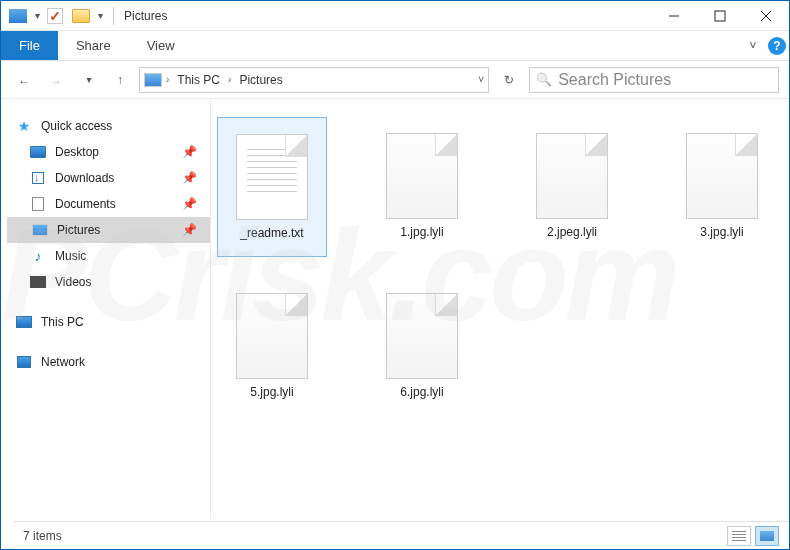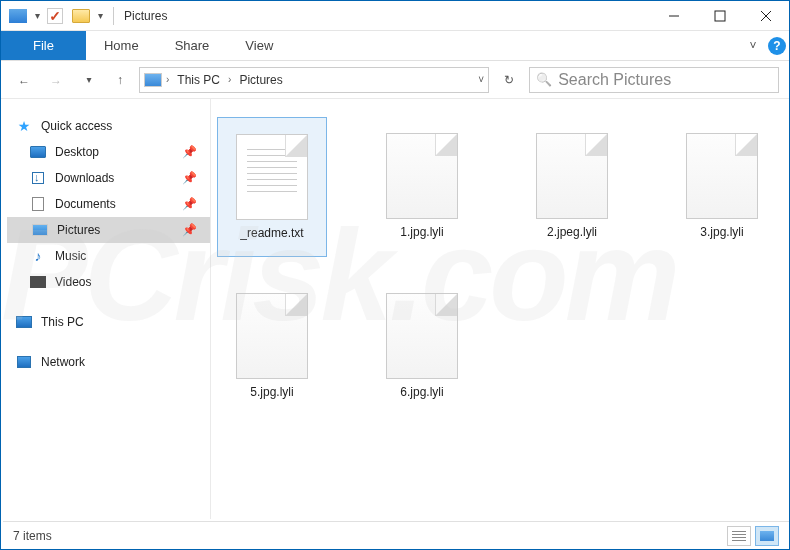--- a/index.html
+++ b/index.html
@@ -14,21 +14,21 @@
 .qat-check { color: #d24726; font-weight: bold; font-size: 14px; border:1px solid #ccc; width:16px; height:16px; display:flex; align-items:center; justify-content:center;}
 .titlebar .sep { width: 1px; height: 18px; background: #ccc; margin: 0 4px; }
 .titlebar .title-text { margin-left: 6px; color: #333; }
 .titlebar .winbtns { margin-left: auto; display: flex; }
 .winbtn { width: 46px; height: 30px; display: flex; align-items: center; justify-content: center; color: #333; }
 .winbtn svg { stroke: #222; stroke-width: 1; fill: none; }
 .chev { font-size: 10px; color: #555; margin-left:2px;}
 
 
 .ribbon { height: 30px; display: flex; align-items: stretch; border-bottom: 1px solid #e0e0e0; }
-.ribbon .file-tab { background: #1979ca; color: #fff; padding: 0 32px; display: flex; align-items: center; font-size: 13px; }
+.ribbon .file-tab { background: #1979ca; color: #fff; padding: 0 18px; display: flex; align-items: center; font-size: 13px; }
 .ribbon .tab { padding: 0 18px; display: flex; align-items: center; color: #444; font-size: 13px; }
 .ribbon .spacer { flex: 1; }
 .ribbon .ribbon-expand { width: 24px; display: flex; align-items: center; justify-content: center; color: #555; }
 .ribbon .help { width: 24px; display: flex; align-items: center; justify-content: center; }
 .help-circle { width: 18px; height: 18px; border-radius: 50%; background: #1e90e8; color:#fff; display:flex; align-items:center; justify-content:center; font-weight:bold; font-size:12px;}
 
 
 .navrow { height: 38px; display: flex; align-items: center; padding: 4px 10px; gap: 6px; border-bottom: 1px solid #e9e9e9; }
 .nav-arrow { width: 26px; height: 26px; display:flex; align-items:center; justify-content:center; color:#555; }
 .nav-arrow.disabled { color: #bbb; }
@@ -69,21 +69,21 @@
 .file { width: 110px; display: flex; flex-direction: column; align-items: center; gap: 6px; padding:16px;}
 .file.selected { border: 1px solid #7bb6e8; background: #e8f2fb; }
 .file .thumb { width: 72px; height: 86px; background:#fff; border:1px solid #ccc; position:relative; }
 .file .thumb.generic { background: linear-gradient(#fdfdfd,#f3f3f3); }
 .file .thumb .fold { position:absolute; top:0; right:0; width:22px; height:22px; background:linear-gradient(135deg,#fff 48%, #ddd 52%); border-left:1px solid #ddd; border-bottom:1px solid #ddd;}
 .file .thumb.text:before{ content:""; position:absolute; left:10px; right:10px; top:14px; height:48px;
    background: repeating-linear-gradient(#ccc 0, #ccc 1px, transparent 1px, transparent 6px);}
 .file .fname { text-align:center; color:#222; font-size:12px; word-break: break-all; max-width:110px;}
 
 
-.statusbar { position:absolute; bottom:0; left:2px; right:0; height:28px; border-top:1px solid #e0e0e0; display:flex; align-items:center; padding:0 10px; color:#444; background:#fff;}
+.statusbar { position:absolute; bottom:0; left:12px; right:0; height:28px; border-top:1px solid #e0e0e0; display:flex; align-items:center; padding:0 10px; color:#444; background:#fff;}
 .statusbar .sb-spacer { flex:1; }
 .view-btn { width:24px; height:20px; border:1px solid #ccc; margin-left:4px; display:flex; align-items:center; justify-content:center; }
 .view-btn.active { background:#cfe6f7; border-color:#7bb6e8;}
 .details-lines { width:14px; height:10px; background: repeating-linear-gradient(#888 0,#888 1px, transparent 1px, transparent 3px);}
 .thumb-glyph { width:14px; height:10px; background: linear-gradient(#6db2ee,#3a89d8);}
 
 
 .wm { position:absolute; inset:0; pointer-events:none; display:flex; align-items:center; justify-content:flex-start; }
 .wm span { font-size:130px; font-weight:700; color:rgba(200,200,200,0.17); letter-spacing:-4px; font-style:italic; white-space:nowrap;}
 </style>
@@ -121,21 +121,20 @@
         <svg width="12" height="12">
           <line x1="1" y1="1" x2="11" y2="11"></line>
           <line x1="11" y1="1" x2="1" y2="11"></line>
         </svg>
       </div>
   </div>
 </div>
 
 <div class="ribbon">
   <div class="file-tab">File</div>
-  <div class="tab">Home</div>
   <div class="tab">Share</div>
   <div class="tab">View</div>
   <div class="spacer"></div>
   <div class="ribbon-expand">˅</div>
   <div class="help">
       <div class="help-circle">?</div>
     </div>
 </div>
 
 <div class="navrow">

